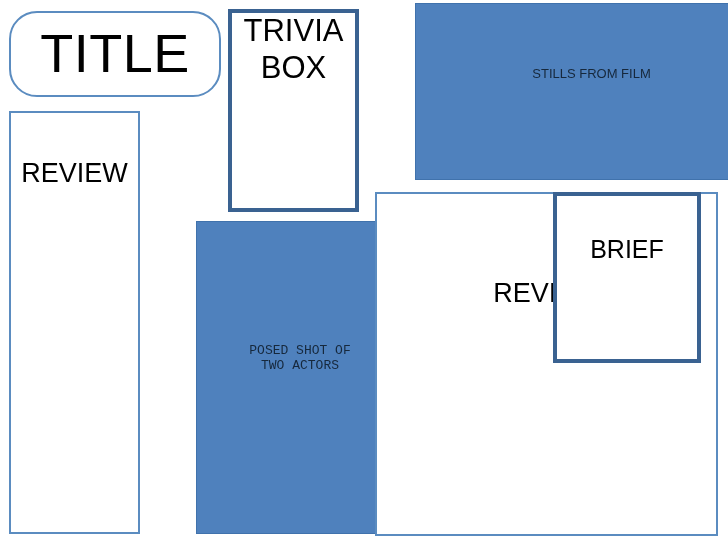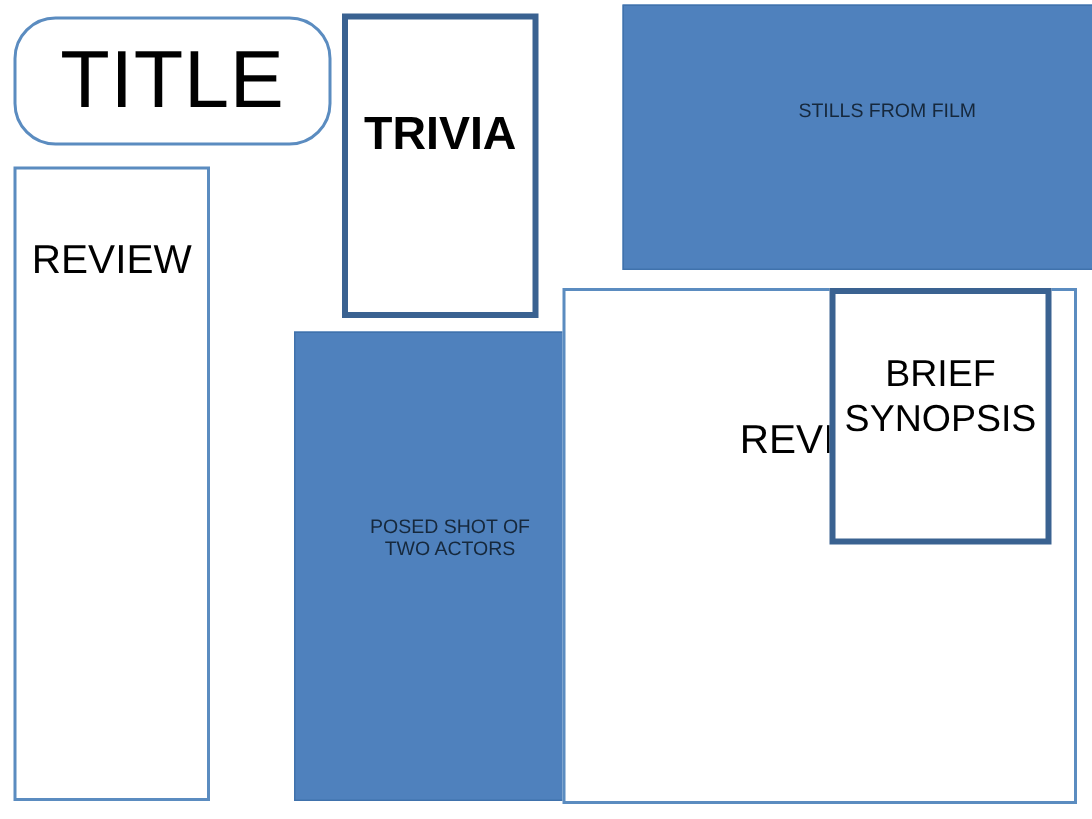--- a/index.html
+++ b/index.html
@@ -57,43 +57,41 @@
   #title-box .label {
     font-size: 54px;
     letter-spacing: 0.5px;
   }
 
   #trivia-box {
     left: 228px; top: 9px;  width: 131px; height: 203px;
   }
   #trivia-box .label {
     font-size: 31px;
-    padding-top: 58px;
-    font-weight: bold;
   }
 
   #stills-box {
     left: 371px; top: 3px;  width: 353px; height: 177px;
   }
   #stills-box .label {
     font-size: 13px;
     padding-top: 62px;
     font-weight: 400;
   }
 
   #review-left-box {
     left: 9px;  top: 111px; width: 131px; height: 423px;
   }
   #review-left-box .label {
     font-size: 27px;
     padding-top: 45px;
   }
 
   #posed-shot-box {
-    left: 152px; top: 221px; width: 208px; height: 313px;
+    left: 152px; top: 221px; width: 208px; height: 313px; font-family: Liberation Mono, monospace;
   }
   #posed-shot-box .label {
     font-size: 13px;
     padding-top: 121px;
   }
 
   #review-right-box {
     left: 375px; top: 192px; width: 343px; height: 344px;
   }
   #review-right-box .label {
@@ -114,20 +112,21 @@
 
 <div id="slide">
 
   <div class="box outline-thin v-center" id="title-box">
     <span class="label">TITLE</span>
   </div>
 
   <div class="box outline-thick v-upper" id="trivia-box">
     <span class="label">
       <span>TRIVIA</span><br>
+      <span>BOX</span>
     </span>
   </div>
 
   <div class="box filled v-upper" id="stills-box">
     <span class="label">STILLS FROM FILM</span>
   </div>
 
   <div class="box outline-thin v-upper" id="review-left-box">
     <span class="label">REVIEW</span>
   </div>
@@ -139,17 +138,16 @@
     </span>
   </div>
 
   <div class="box outline-thin v-upper" id="review-right-box">
     <span class="label">REVIEW</span>
   </div>
 
   <div class="box outline-thick v-upper" id="synopsis-box">
     <span class="label">
       <span>BRIEF</span><br>
-      <span>SYNOPSIS</span>
     </span>
   </div>
 
 </div>
 
 </body></html>

